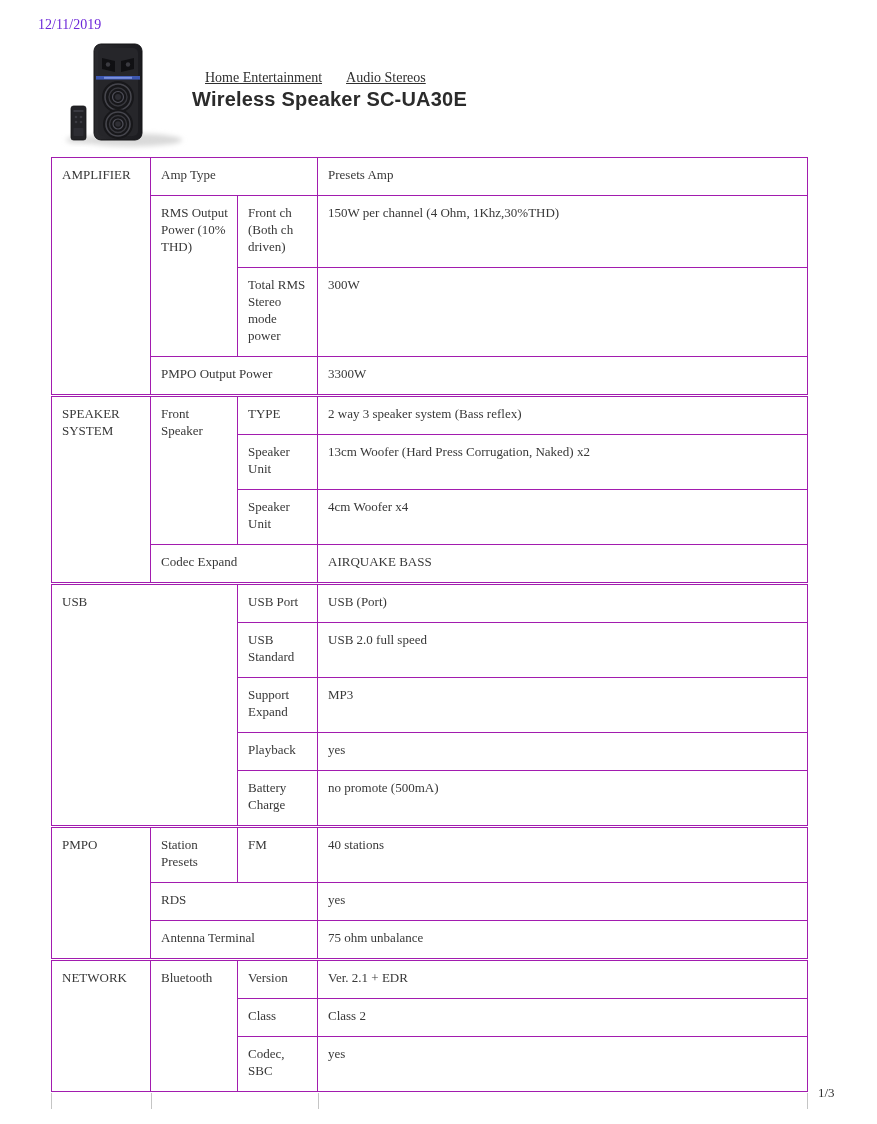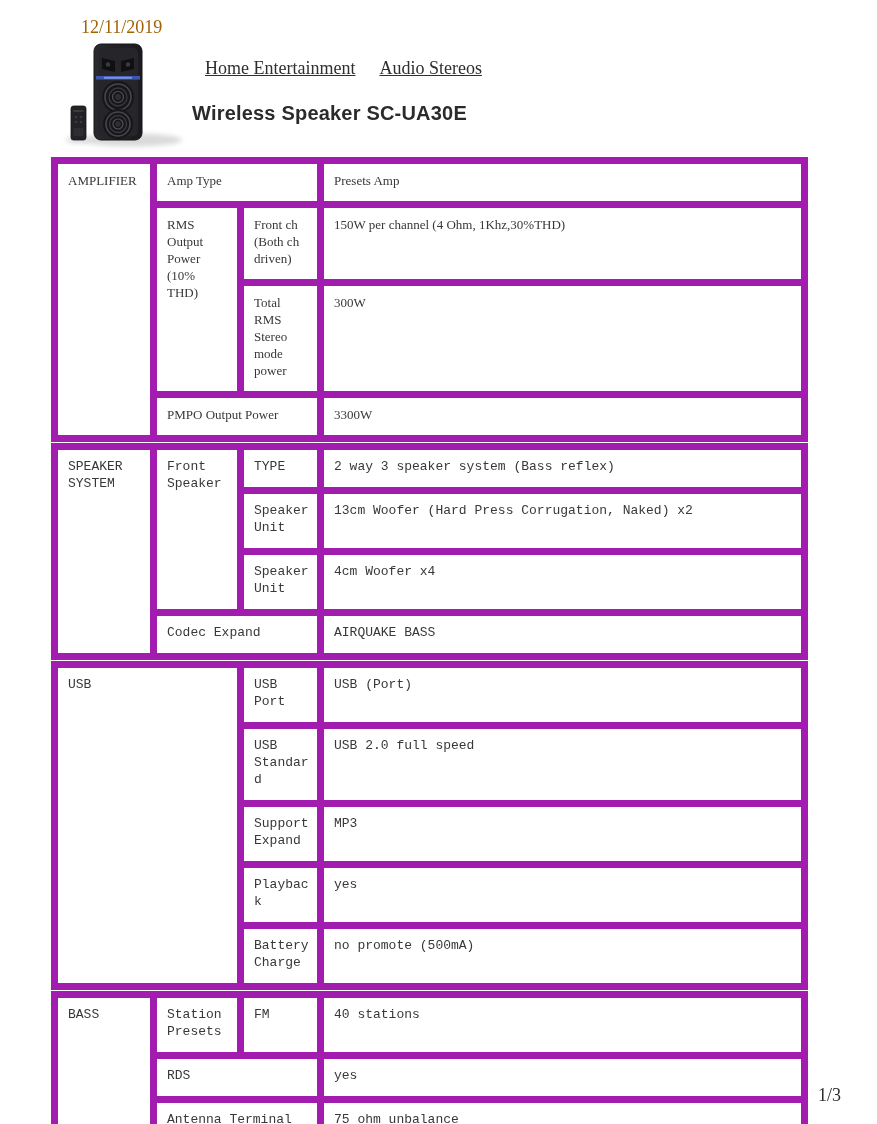--- a/index.html
+++ b/index.html
@@ -8,54 +8,54 @@
     position: relative;
     background: #ffffff;
     font-family: "Liberation Serif", serif;
     color: #383838;
     overflow: hidden;
   }
 
   
   .print-date {
     position: absolute; left: 38px; top: 17px;
-    font-size: 18px; color: #a16207; margin-left: 43px;
+    font-size: 14px; color: #6d28d9;
   }
   .page-number {
     position: absolute; left: 818px; top: 1085px;
-    font-size: 18px; color: #2f2f2f;
+    font-size: 13px; color: #2f2f2f;
   }
 
   
   .product-figure { position: absolute; left: 56px; top: 36px; }
   .breadcrumb {
-    position: absolute; left: 205px; top: 58px;
-    font-size: 18px; color: #2f2f2f;
+    position: absolute; left: 205px; top: 70px;
+    font-size: 14px; color: #2f2f2f;
   }
   .breadcrumb a {
     color: #2f2f2f; text-decoration: underline;
     margin-right: 24px; cursor: pointer;
   }
   .page-title {
-    position: absolute; left: 192px; top: 102px;
+    position: absolute; left: 192px; top: 88px;
     font-family: "Liberation Sans", sans-serif;
     font-weight: 700; font-size: 20px; color: #2b2b2b;
     letter-spacing: 0.2px;
   }
 
   
   .spec-wrapper { position: absolute; left: 51px; top: 157px; width: 757px; }
   table.spec {
     border-collapse: collapse;
     table-layout: fixed;
     width: 757px;
   }
-  .spec-wrapper table + table { margin-top: 1px; font-family: Liberation Mono, monospace; }
+  .spec-wrapper table + table { margin-top: 1px; }
   table.spec td {
-    border: 7px solid #a21caf;
+    border: 1px solid #a21caf;
     vertical-align: top;
     padding: 8px 8px 12px 10px;
     font-size: 13px;
     line-height: 17px;
     word-wrap: break-word;
   }
   
   .partial-row { display: flex; margin-top: 1px; height: 16px; }
   .partial-row .pcell {
     box-sizing: border-box;
@@ -222,36 +222,60 @@
 
   <table class="spec">
     <colgroup>
         <col style="width:99px">
         <col style="width:87px">
         <col style="width:80px">
         <col>
       </colgroup>
     <tbody>
       <tr>
-        <td rowspan="3">BASS</td>
+        <td rowspan="3">PMPO</td>
         <td>Station Presets</td>
         <td>FM</td>
         <td>40 stations</td>
       </tr>
       <tr>
         <td colspan="2">RDS</td>
         <td>yes</td>
       </tr>
       <tr>
         <td colspan="2">Antenna Terminal</td>
         <td>75 ohm unbalance</td>
       </tr>
     </tbody>
   </table>
 
+  <table class="spec">
+    <colgroup>
+        <col style="width:99px">
+        <col style="width:87px">
+        <col style="width:80px">
+        <col>
+      </colgroup>
+    <tbody>
+      <tr>
+        <td rowspan="3">NETWORK</td>
+        <td rowspan="3">Bluetooth</td>
+        <td>Version</td>
+        <td>Ver. 2.1 + EDR</td>
+      </tr>
+      <tr>
+        <td>Class</td>
+        <td>Class 2</td>
+      </tr>
+      <tr>
+        <td>Codec, SBC</td>
+        <td>yes</td>
+      </tr>
+    </tbody>
+  </table>
 
   <div class="partial-row">
     <div class="pcell pc1"></div>
     <div class="pcell pc2"></div>
     <div class="pcell pc3"></div>
   </div>
 
 </div>
 
 <div class="page-number">1/3</div>

